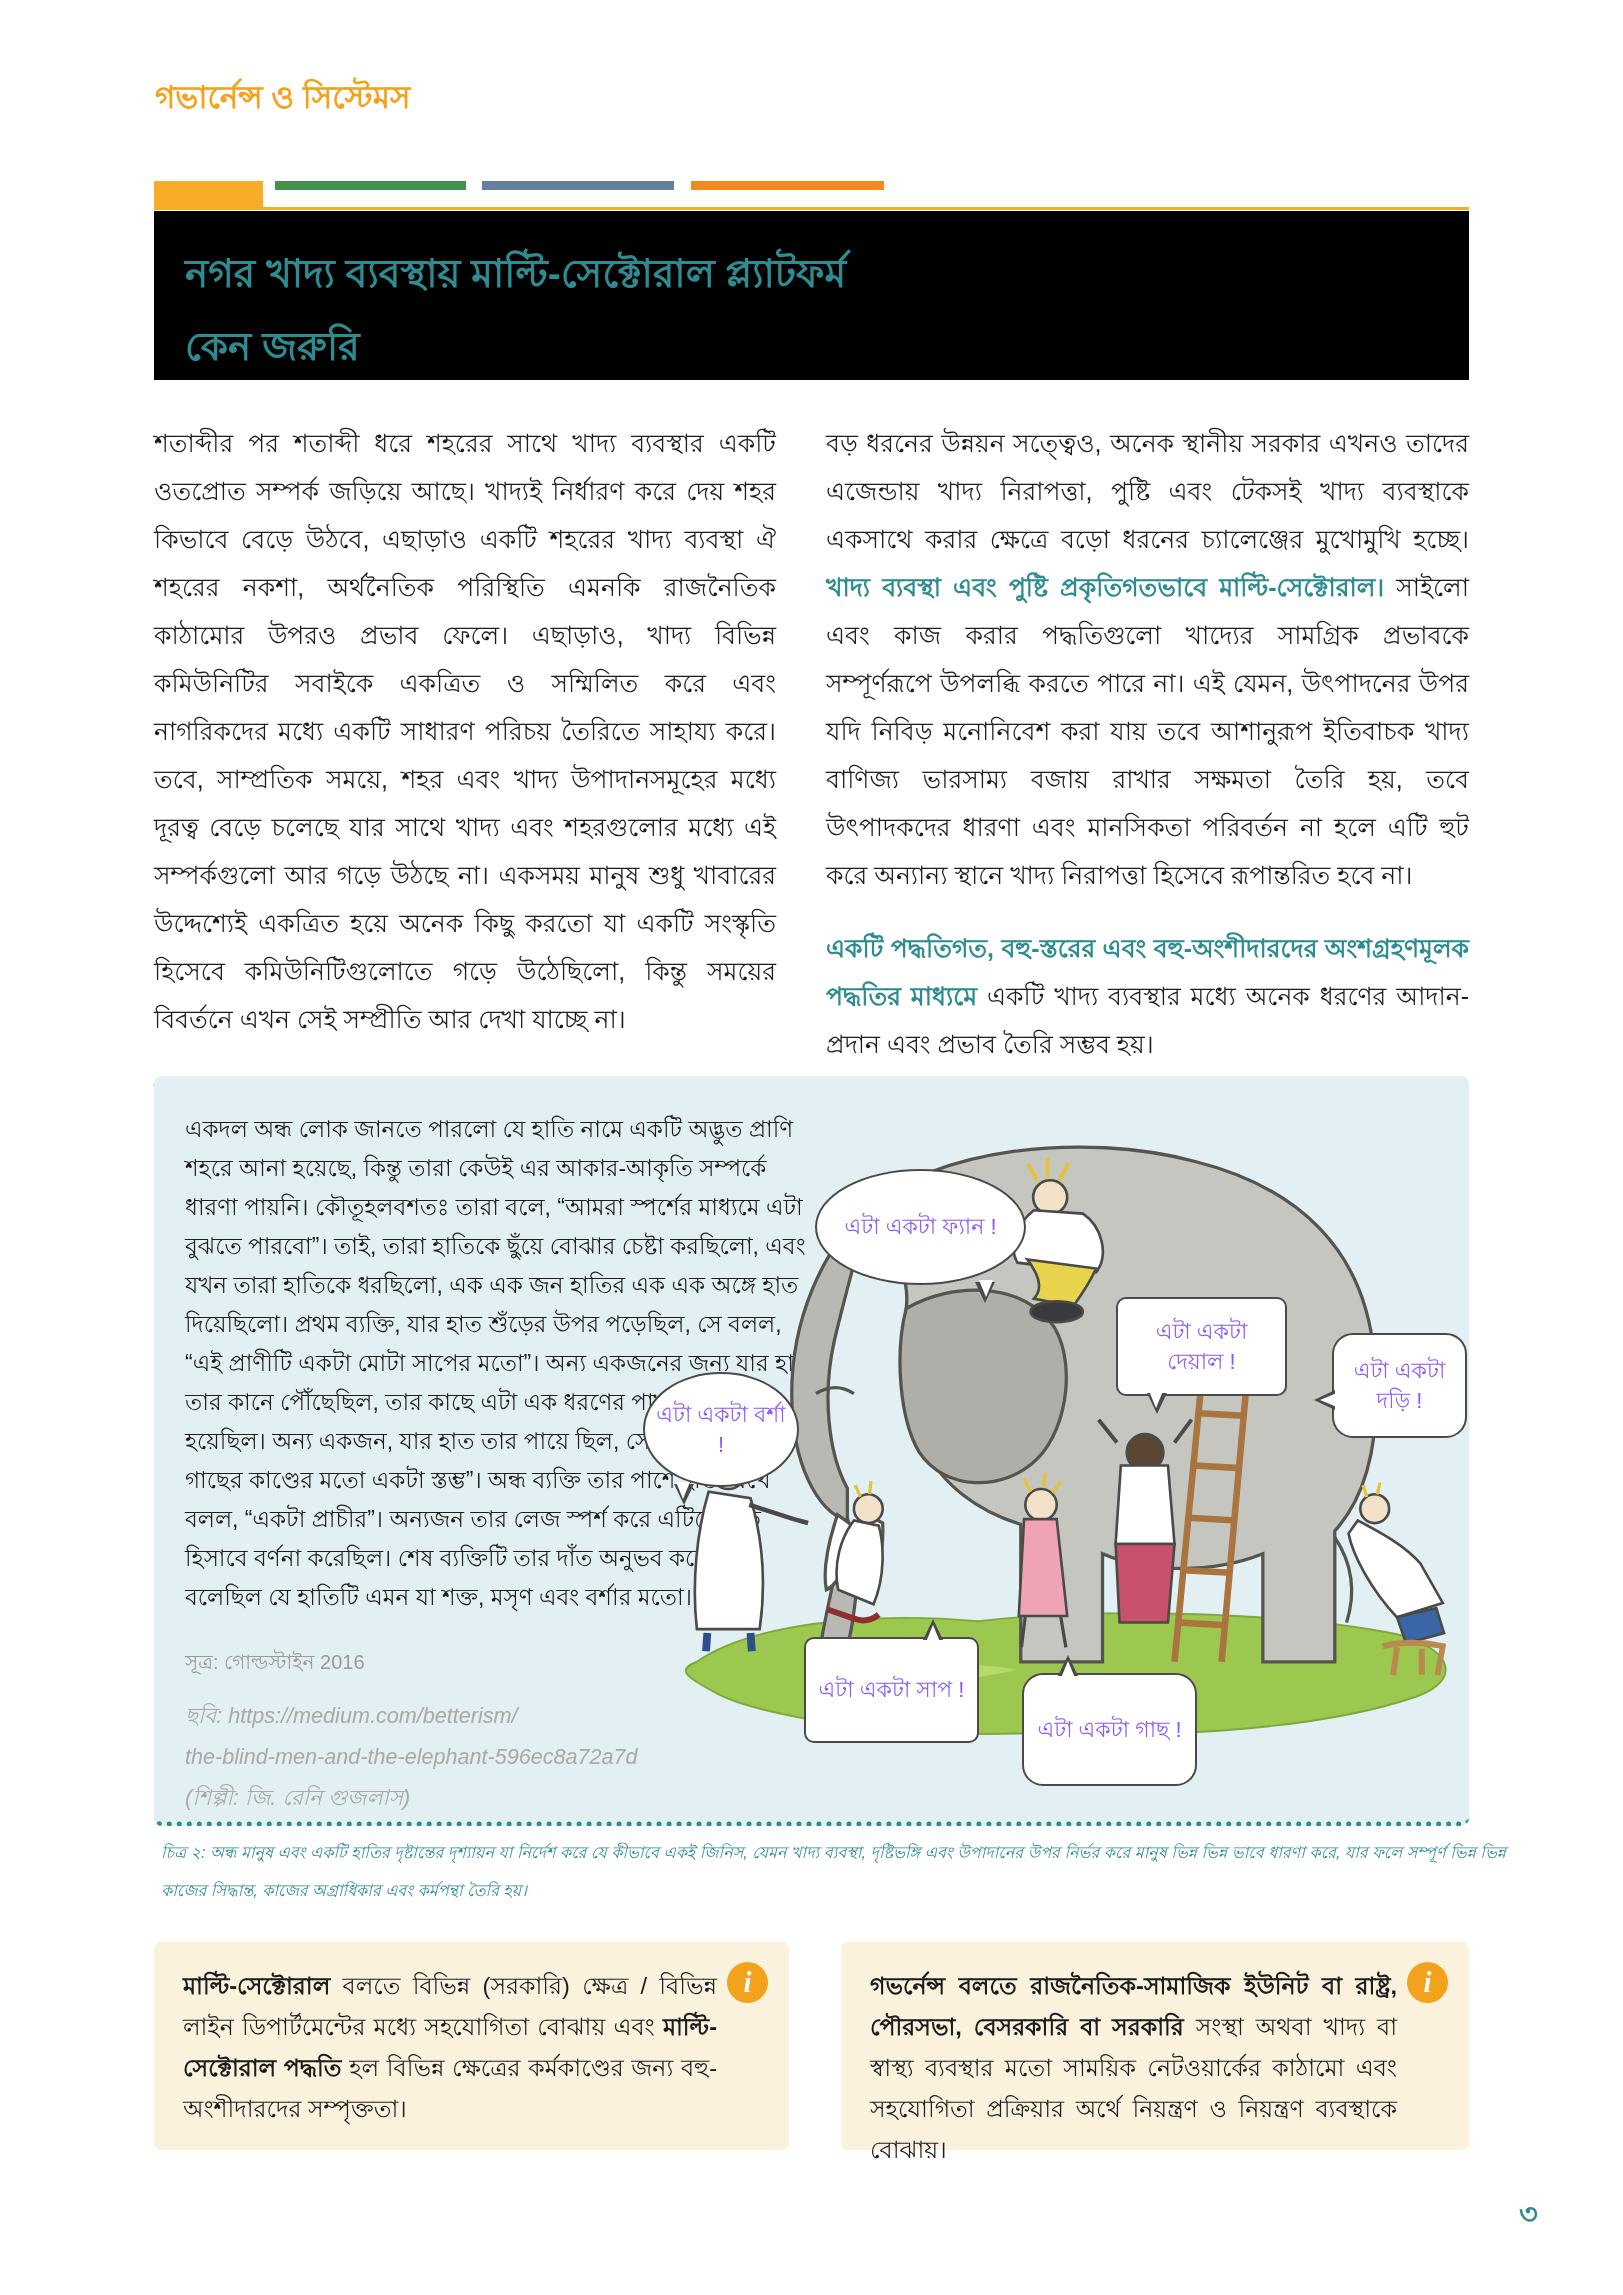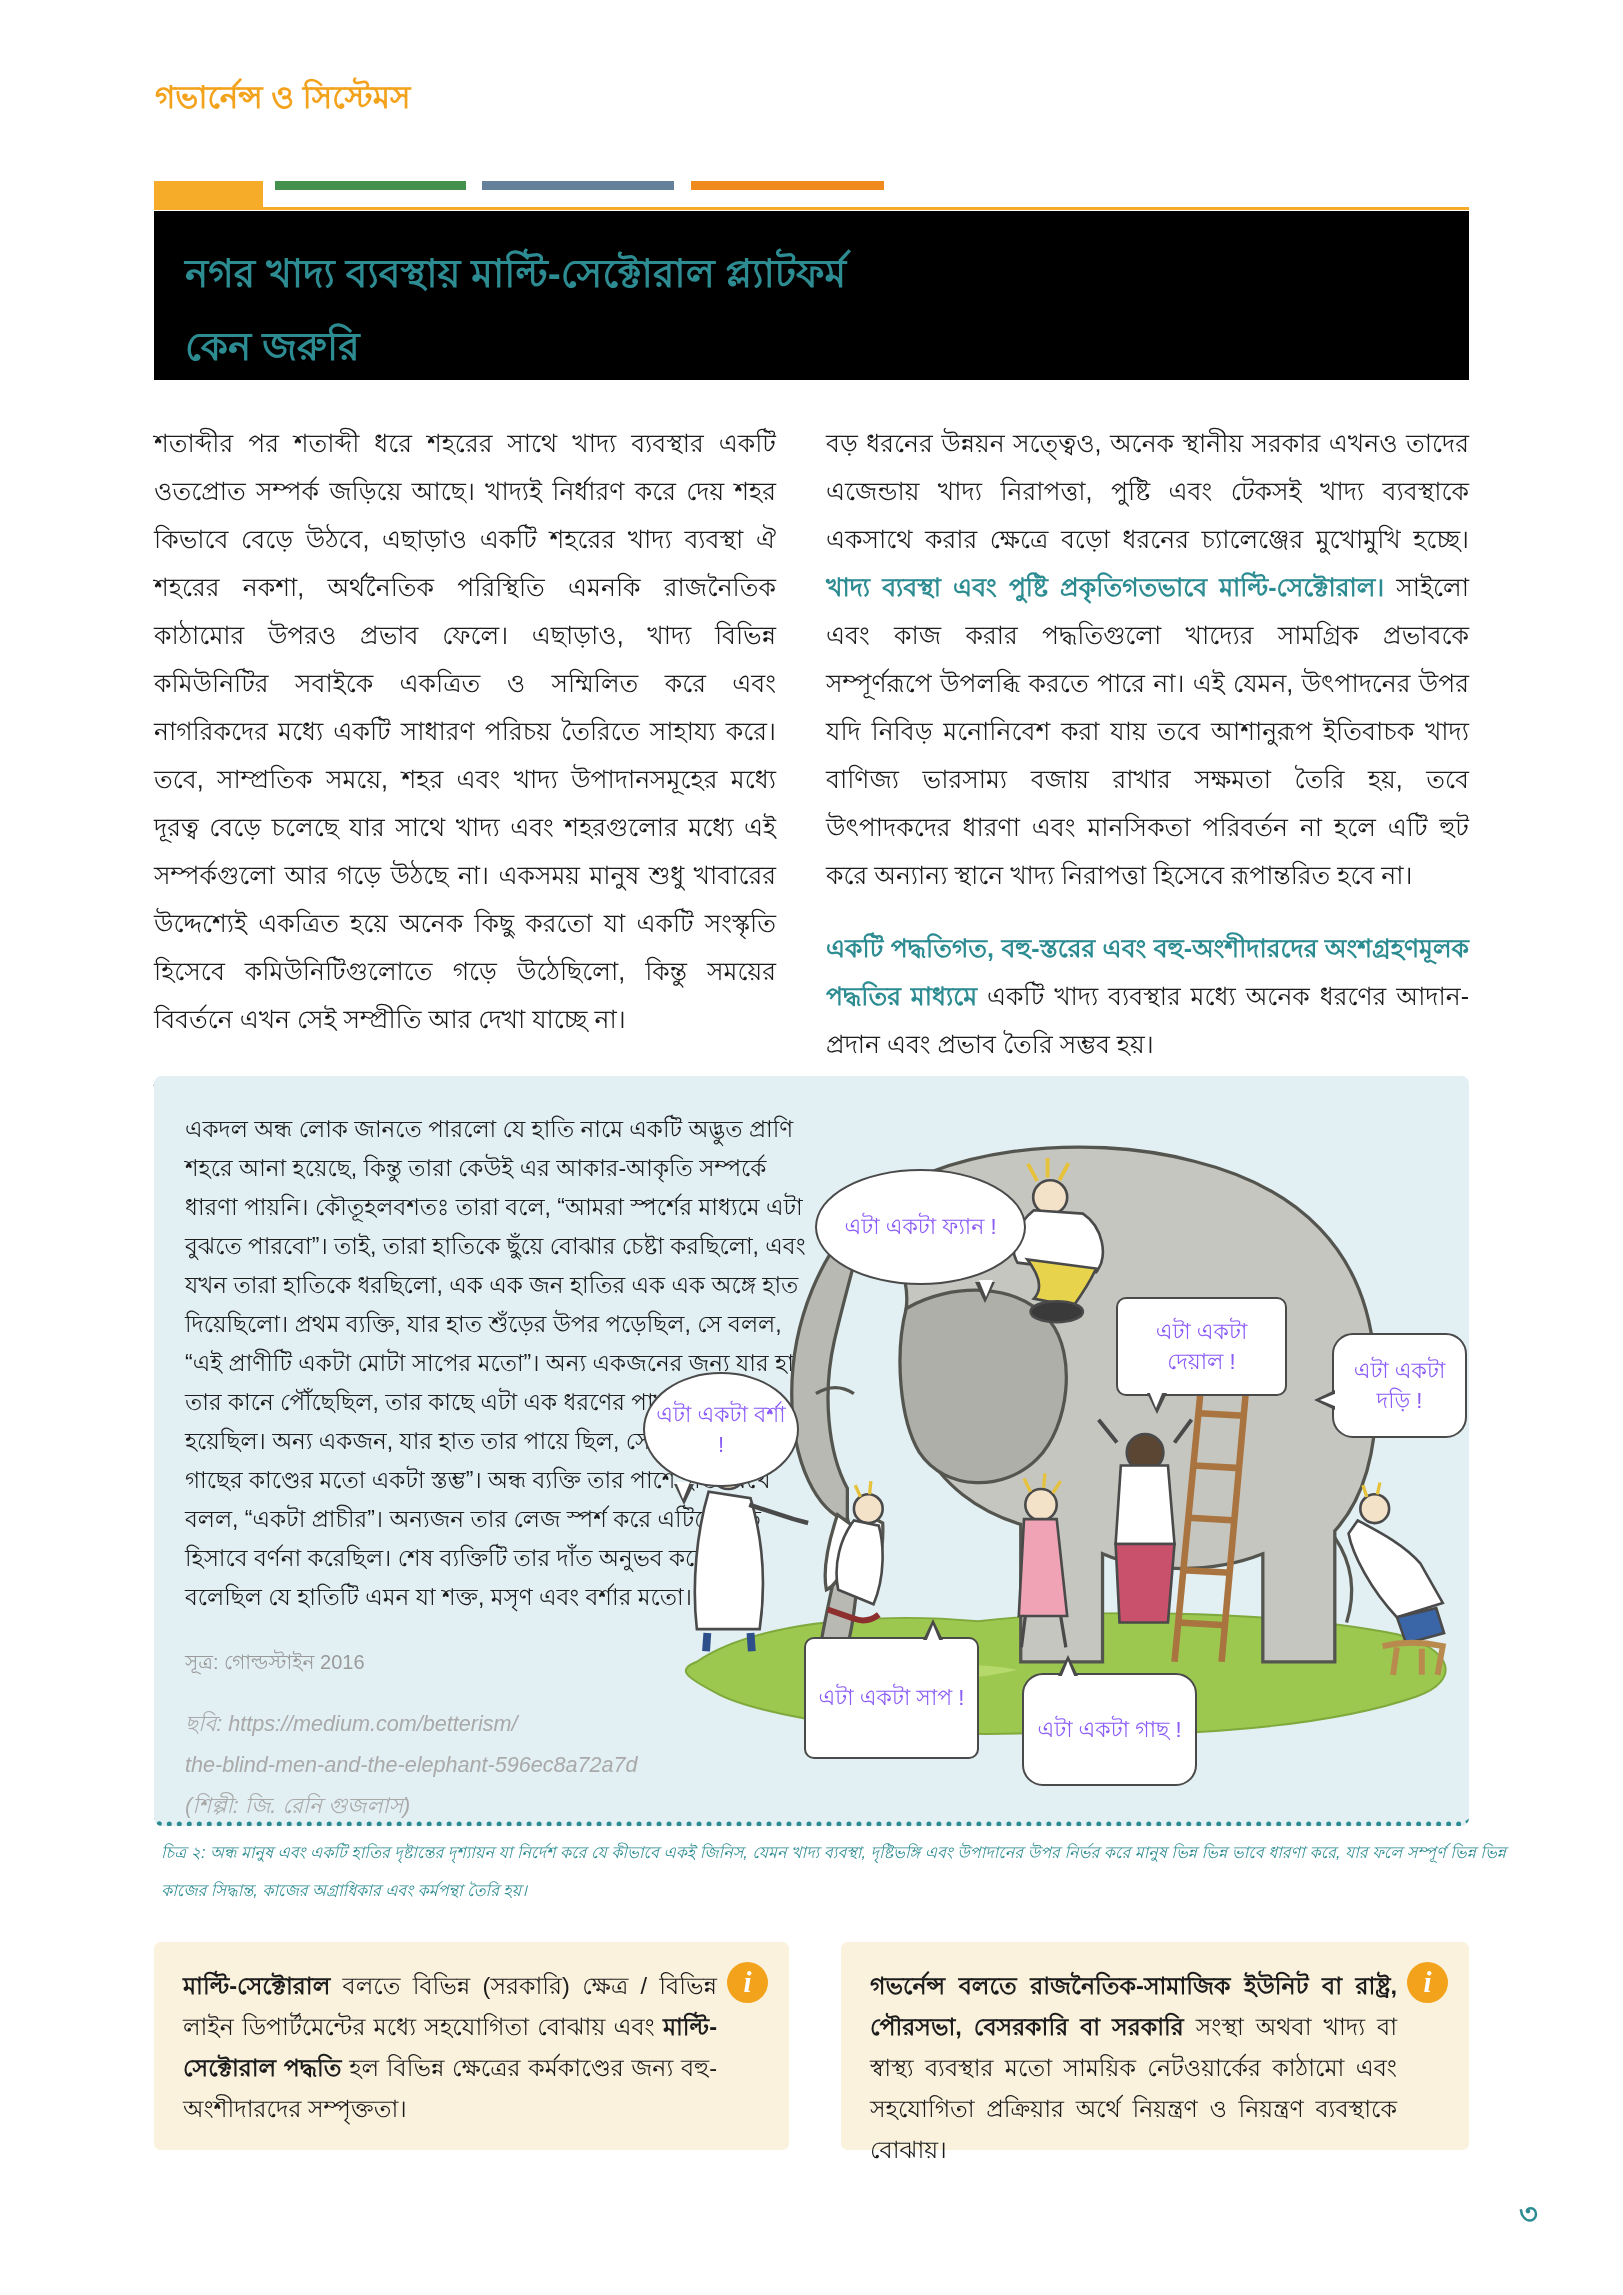--- a/index.html
+++ b/index.html
@@ -23,21 +23,21 @@
   .col{top:419px;font-size:25px;line-height:48px;text-align:justify;}
   .col-left{left:154px;width:622px;}
   .col-right{left:826px;width:643px;}
   .col p{margin:0 0 25px 0;}
   .hl{color:#2D8C92;font-weight:bold;}
 
   
   .figure-box{left:154px;top:1076px;width:1315px;height:750px;background:#E2EFF3;border-radius:7.9px;border-bottom:5.9px dotted #2D8C92;box-sizing:border-box;}
   .story{position:absolute;left:31px;top:34px;width:633px;font-size:23px;line-height:39px;color:#1d1d1d;text-align:left;}
   .story-source{position:absolute;left:31px;top:571px;font-size:20px;color:#9a9a9a;}
-  .credit{position:absolute;left:31px;top:619px;font-size:21.6px;line-height:41px;color:#a9a9a9;font-style:italic;margin-top:8px;}
+  .credit{position:absolute;left:31px;top:619px;font-size:21.6px;line-height:41px;color:#a9a9a9;font-style:italic;}
   .illu{position:absolute;left:497px;top:9.8px;width:818px;height:723px;}
 
   
   .bubble{position:absolute;background:#ffffff;border:2px solid #4a4a4a;display:flex;align-items:center;justify-content:center;text-align:center;font-size:22px;line-height:1.32;color:#8b5cf6;padding:5.2px 9.2px;box-sizing:border-box;z-index:6;}
   .b-ellipse{border-radius:50%;}
   .b-rounded{border-radius:21px;}
   .b-square{border-radius:10px;}
   .bubble::before,.bubble::after{content:"";position:absolute;width:0;height:0;}
   .t-br::before{bottom:-19.6px;right:29px;border-left:10.5px solid transparent;border-right:10.5px solid transparent;border-top:21px solid #4a4a4a;}
   .t-br::after{bottom:-14.4px;right:31px;border-left:7.9px solid transparent;border-right:7.9px solid transparent;border-top:17px solid #fff;}
@@ -47,21 +47,21 @@
   .t-l::after{left:-14.4px;bottom:29px;border-top:7.9px solid transparent;border-bottom:7.9px solid transparent;border-right:17px solid #fff;}
   .t-tr::before{top:-19.6px;right:34px;border-left:10.5px solid transparent;border-right:10.5px solid transparent;border-bottom:21px solid #4a4a4a;}
   .t-tr::after{top:-14.4px;right:37px;border-left:7.9px solid transparent;border-right:7.9px solid transparent;border-bottom:17px solid #fff;}
   .t-tl::before{top:-19.6px;left:34px;border-left:10.5px solid transparent;border-right:10.5px solid transparent;border-bottom:21px solid #4a4a4a;}
   .t-tl::after{top:-14.4px;left:37px;border-left:7.9px solid transparent;border-right:7.9px solid transparent;border-bottom:17px solid #fff;}
 
   .bb-fan{left:661px;top:93px;width:211px;height:116px;}
   .bb-wall{left:962px;top:221px;width:171px;height:99px;}
   .bb-rope{left:1178px;top:257px;width:135px;height:105px;}
   .bb-spear{left:489px;top:296px;width:156px;height:115px;}
-  .bb-snake{left:650px;top:561px;width:175px;height:122px;}
+  .bb-snake{left:650px;top:561px;width:175px;height:106px;}
   .bb-tree{left:868px;top:597px;width:175px;height:113px;text-align:center;}
 
   
   .caption{left:141px;top:1834px;width:1345px;font-size:16px;line-height:38px;color:#2D8C92;font-style:italic;text-align:justify;margin-left:20px;}
 
   
   .info-box{top:1942px;height:208px;background:#FBF2DE;border-radius:6.5px;box-sizing:border-box;padding:23.6px 72px 19.6px 29px;font-size:23.6px;line-height:41px;text-align:justify;}
   .info-left{left:154px;width:635px;}
   .info-right{left:841px;width:628px;}
   .info-source{display:block;margin-top:9.2px;color:#9a9a9a;font-size:20px;}

